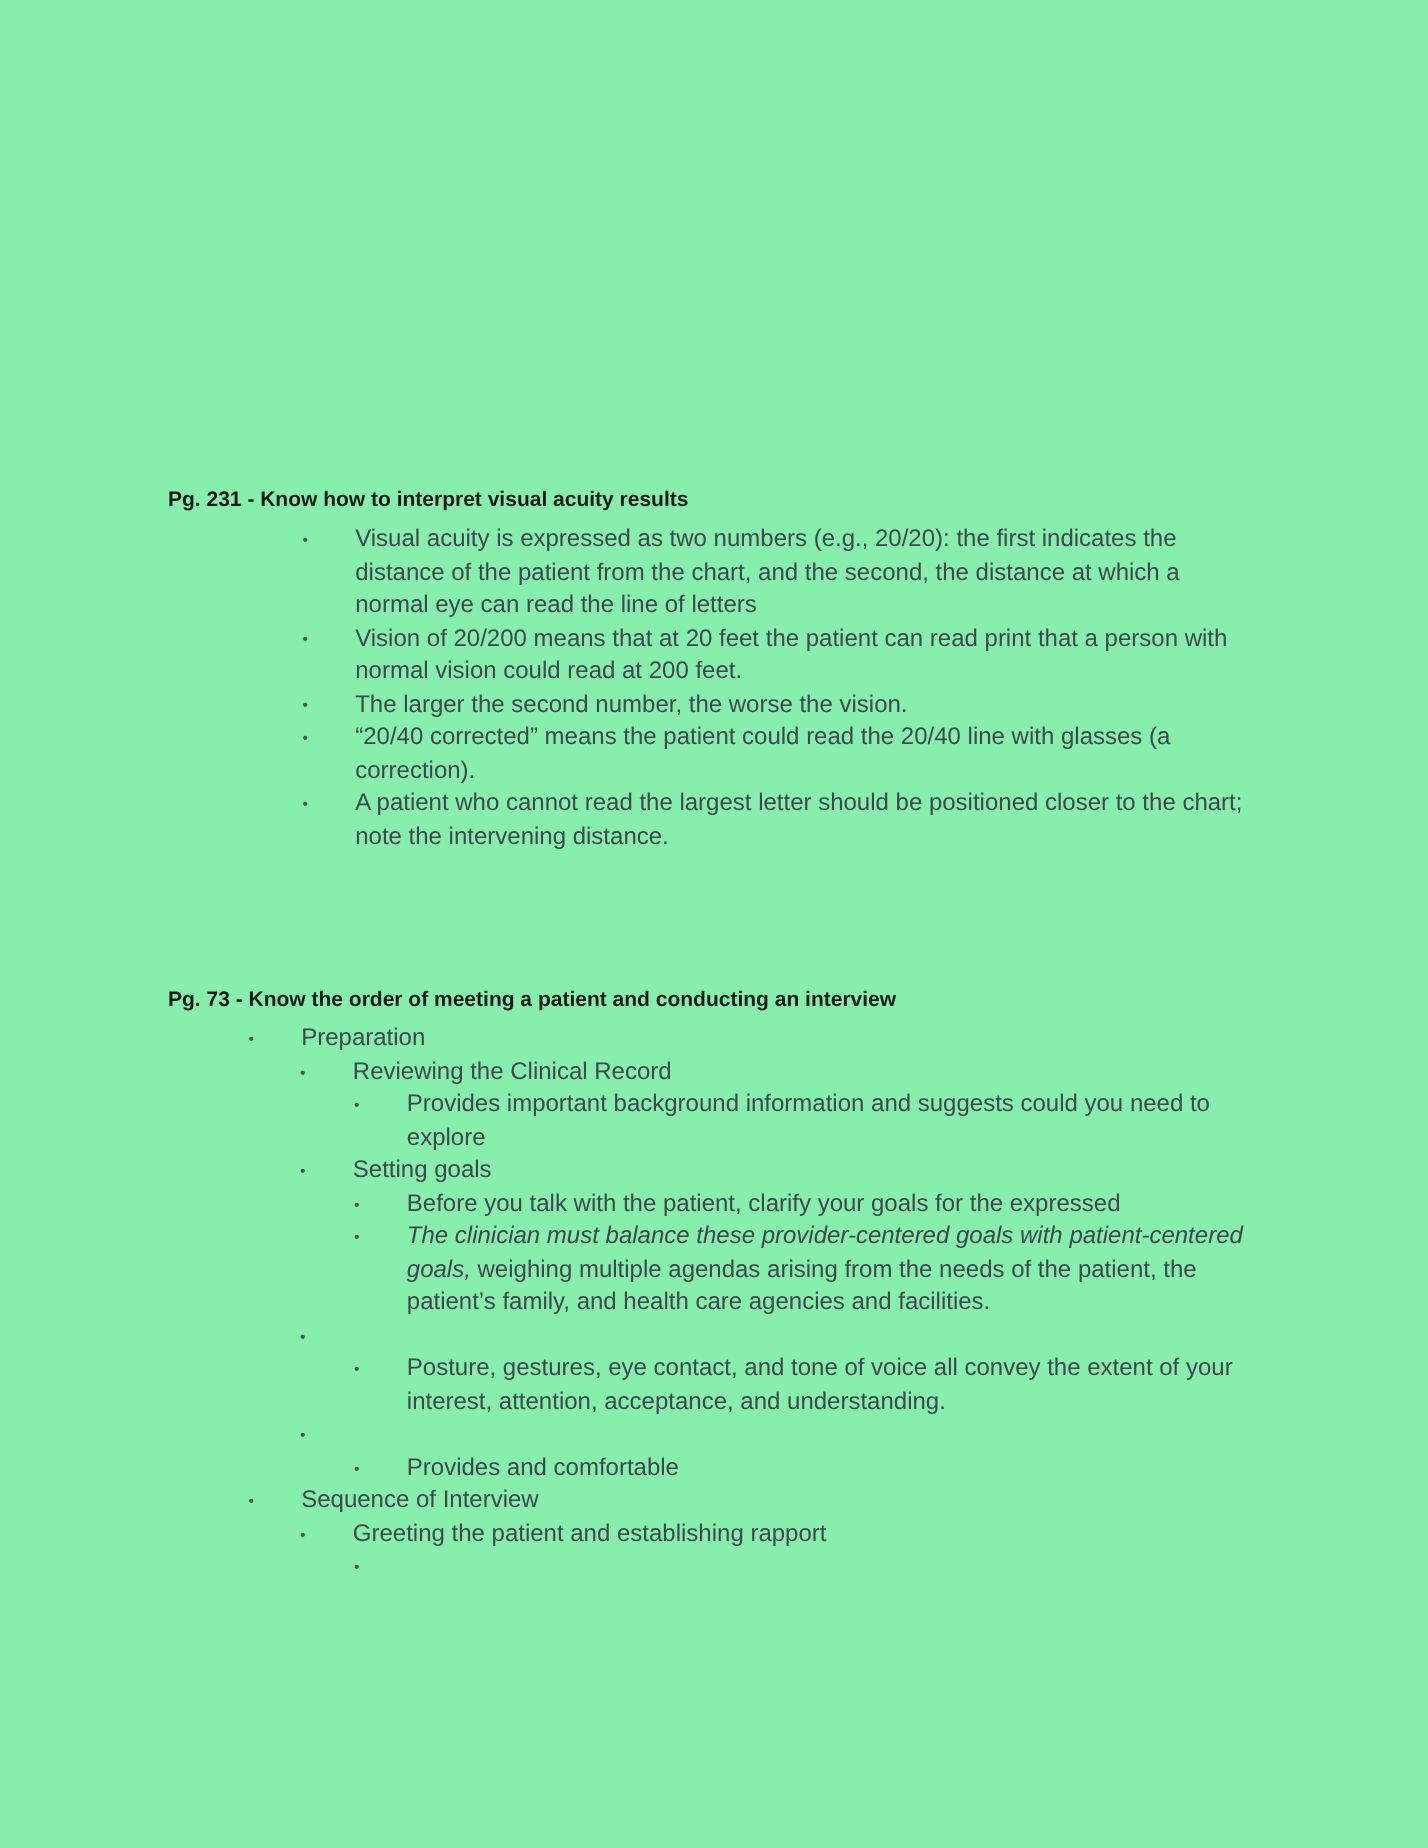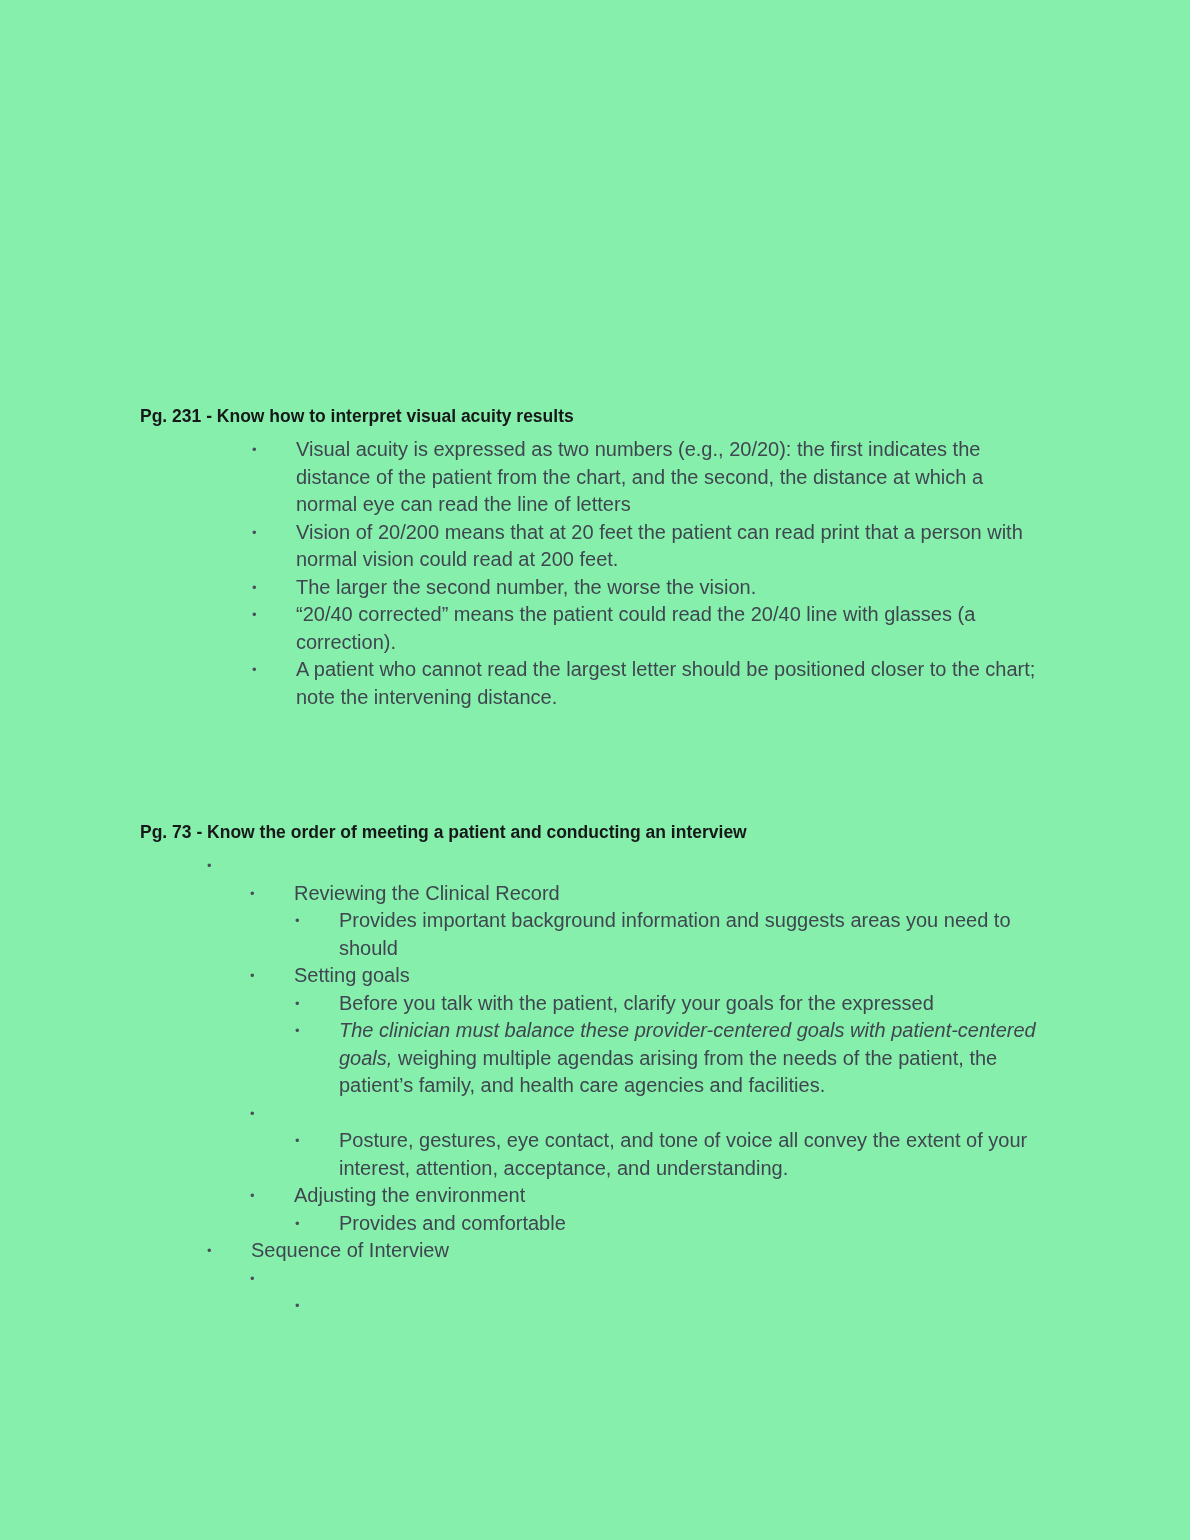--- a/index.html
+++ b/index.html
@@ -84,30 +84,31 @@
       </div>
     </div>
   </section>
 
   <section class="sec sec-2">
     <h2 class="heading">Pg. 73 - Know the order of meeting a patient and conducting an interview</h2>
     <div class="bullets">
 
       <div class="row ind-1">
         <span class="marker">•</span>
+        <span class="txt">Preparation</span>
       </div>
 
       <div class="row ind-2">
         <span class="marker">•</span>
         <span class="txt">Reviewing the Clinical Record</span>
       </div>
 
       <div class="row ind-3">
         <span class="marker">•</span>
-        <span class="txt">Provides important background information and suggests areas you need to should</span>
+        <span class="txt">Provides important background information and suggests could you need to explore</span>
       </div>
 
       <div class="row ind-2">
         <span class="marker">•</span>
         <span class="txt">Setting goals</span>
       </div>
 
       <div class="row ind-3">
         <span class="marker">•</span>
         <span class="txt">Before you talk with the patient, clarify your goals for the expressed</span>
@@ -122,35 +123,35 @@
         <span class="marker">•</span>
       </div>
 
       <div class="row ind-3">
         <span class="marker">•</span>
         <span class="txt">Posture, gestures, eye contact, and tone of voice all convey the extent of your interest, attention, acceptance, and understanding.</span>
       </div>
 
       <div class="row ind-2">
         <span class="marker">•</span>
-        <span class="txt">Adjusting the environment</span>
       </div>
 
       <div class="row ind-3">
         <span class="marker">•</span>
         <span class="txt">Provides and comfortable</span>
       </div>
 
       <div class="row ind-1">
         <span class="marker">•</span>
         <span class="txt">Sequence of Interview</span>
       </div>
 
       <div class="row ind-2">
         <span class="marker">•</span>
+        <span class="txt">Greeting the patient and establishing rapport</span>
       </div>
 
       <div class="row ind-3">
         <span class="marker">•</span>
       </div>
 
     </div>
   </section>
 
 </div>

